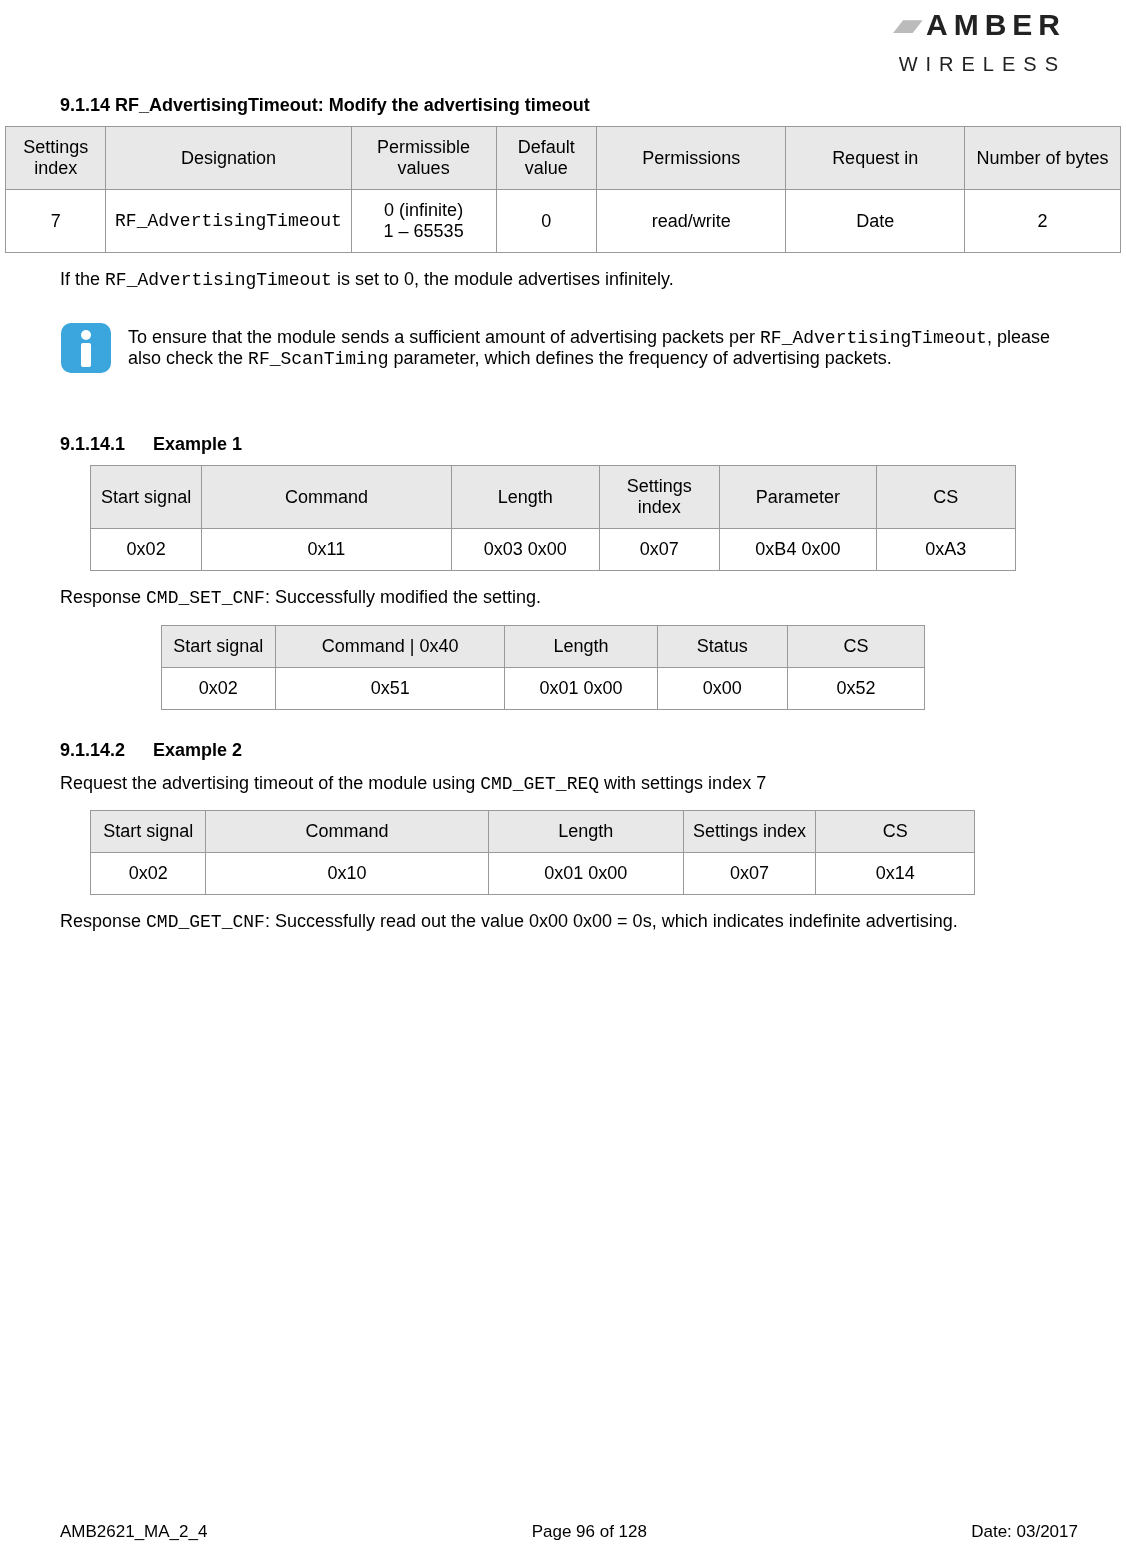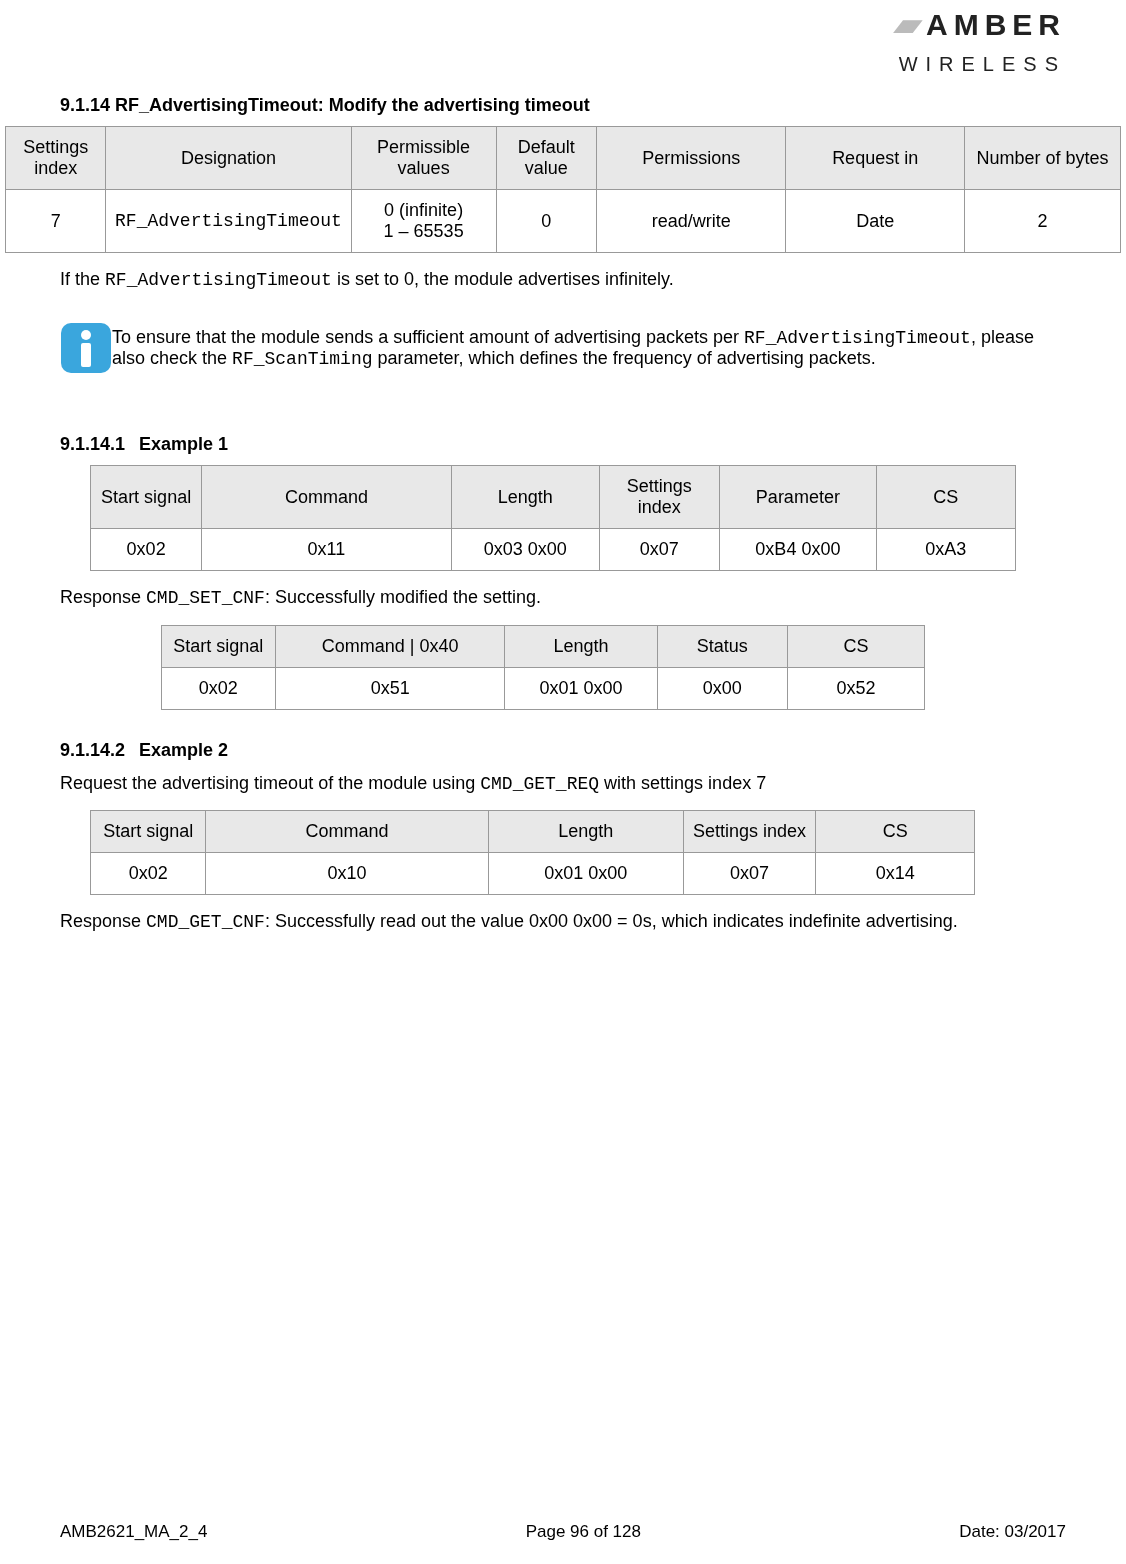--- a/index.html
+++ b/index.html
@@ -53,21 +53,21 @@
     font-size: 18px;
     font-weight: 700;
     margin: 0 0 10px 0;
   }
   h4.sub-title {
     font-size: 18px;
     font-weight: 700;
     margin: 30px 0 10px 0;
   }
   h4.sub-title .num {
-    margin-right: 14px;
+    margin-right: 28px;
     text-align: right;
   }
   table {
     border-collapse: collapse;
     width: 100%;
     margin: 6px 0 14px 0;
   }
   th, td {
     border: 1px solid #999;
     padding: 10px 6px;
@@ -82,20 +82,21 @@
   .mono {
     font-family: "Courier New", Courier, monospace;
   }
   p {
     margin: 10px 0 14px 0;
     line-height: 1.35;
   }
   .note-box {
     display: flex;
     align-items: center;
+    gap: 16px;
     margin: 30px 0 30px 0;
   }
   .info-icon {
     width: 52px;
     height: 52px;
     flex-shrink: 0;
   }
   .info-icon svg {
     width: 100%;
     height: 100%;
@@ -109,21 +110,21 @@
     margin-left: 10%;
   }
   .table-narrow-3 {
     width: 88%;
     margin-left: 3%;
   }
   .footer {
     position: absolute;
     bottom: 22px;
     left: 60px;
-    right: 60px;
+    right: 48px;
     display: flex;
     justify-content: space-between;
     font-size: 17px;
   }
   .settings-table-full { margin-left: -55px; width: calc(100% + 110px); }
 </style>
 </head>
 <body>
 
 <div class="page">

